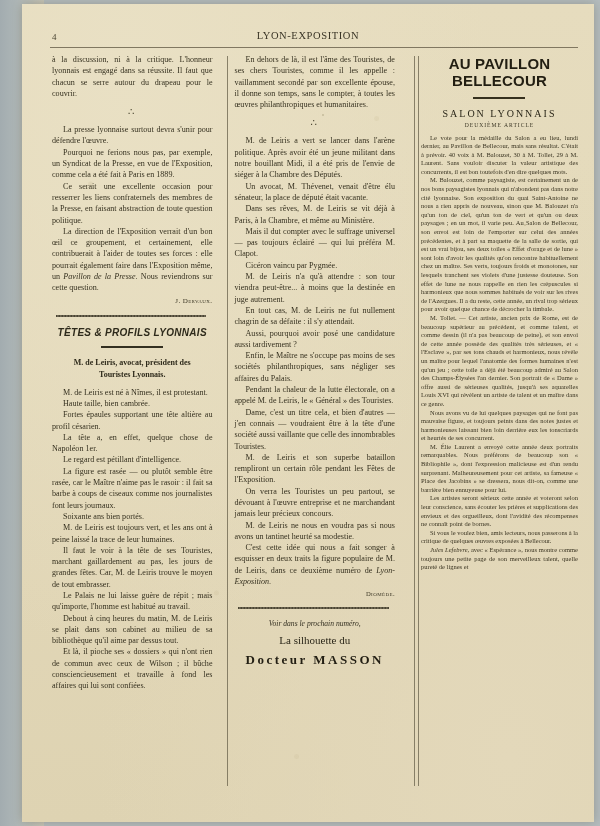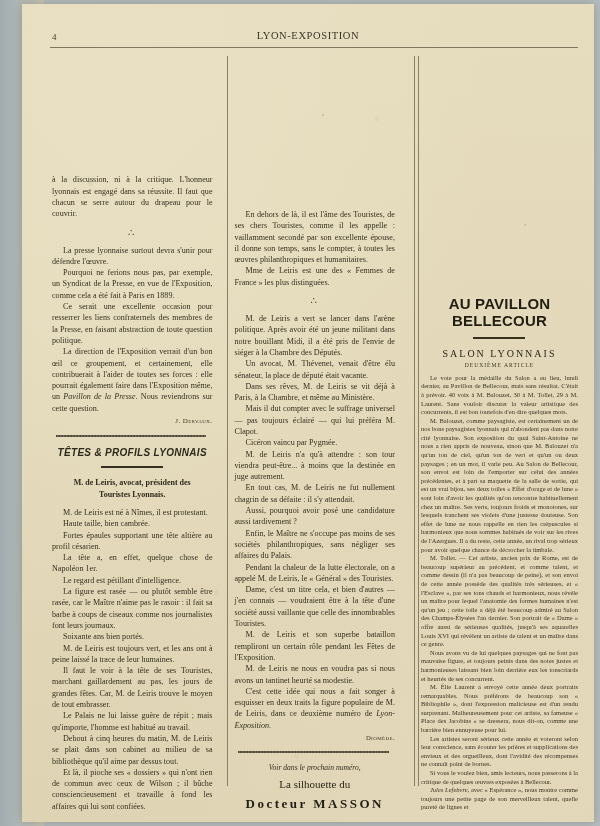--- a/index.html
+++ b/index.html
@@ -46,21 +46,21 @@
     position:absolute;left:0;right:0;top:0;text-align:center;
     font-size:10.5px;letter-spacing:.6px;color:#3a3526;
     font-family:"Liberation Serif",serif;
   }
   .mast-rule{
     position:absolute;left:20px;right:8px;top:17px;height:1px;
     background:#6d6550;opacity:.85;
   }
 
   
-  .cols{position:absolute;left:0;top:24px;right:0;bottom:0;display:flex;align-items:flex-end;}
+  .cols{position:absolute;left:0;top:24px;right:0;bottom:0;display:flex;}
   .col{position:relative;}
   .col1{width:186px;padding:0 10px 0 22px;}
   .col2{width:186px;padding:0 12px 0 12px;}
   .col3{width:182px;padding:0 8px 0 14px;}
 
   .vrule{
     position:absolute;top:2px;bottom:26px;width:1px;background:#6f6851;opacity:.8;
   }
   .vrule.r1{left:197px;}
   .vrule.r2{left:384px;}
@@ -195,36 +195,36 @@
         <p class="bt">Soixante ans bien portés.</p>
         <p class="bt">M. de Leiris est toujours vert, et les ans ont à peine laissé la trace de leur humaines.</p>
         <p class="bt">Il faut le voir à la tête de ses Touristes, marchant gaillardement au pas, les jours de grandes fêtes. Car, M. de Leiris trouve le moyen de tout embrasser.</p>
         <p class="bt">Le Palais ne lui laisse guère de répit ; mais qu'importe, l'homme est habitué au travail.</p>
         <p class="bt">Debout à cinq heures du matin, M. de Leiris se plait dans son cabinet au milieu de sa bibliothèque qu'il aime par dessus tout.</p>
         <p class="bt">Et là, il pioche ses « dossiers » qui n'ont rien de commun avec ceux de Wilson ; il bûche consciencieusement et travaille à fond les affaires qui lui sont confiées.</p>
       </div>
 
       <div class="col col2">
         <p class="bt">En dehors de là, il est l'âme des Touristes, de ses chers Touristes, comme il les appelle : vaillamment secondé par son excellente épouse, il donne son temps, sans le compter, à toutes les œuvres philanthropiques et humanitaires.</p>
-        <p class="bt">Mme de Leiris est une des « Femmes de France » les plus distinguées.</p>
 
         <div class="fleuron">∴</div>
 
         <p class="bt">M. de Leiris a vert se lancer dans l'arène politique. Après avoir été un jeune militant dans notre bouillant Midi, il a été pris de l'envie de siéger à la Chambre des Députés.</p>
         <p class="bt">Un avocat, M. Thévenet, venait d'être élu sénateur, la place de député était vacante.</p>
         <p class="bt">Dans ses rêves, M. de Leiris se vit déjà à Paris, à la Chambre, et même au Ministère.</p>
         <p class="bt">Mais il dut compter avec le suffrage universel — pas toujours éclairé — qui lui préféra M. Clapot.</p>
         <p class="bt">Cicéron vaincu par Pygmée.</p>
         <p class="bt">M. de Leiris n'a qu'à attendre : son tour viendra peut-être... à moins que la destinée en juge autrement.</p>
         <p class="bt">En tout cas, M. de Leiris ne fut nullement chagrin de sa défaite : il s'y attendait.</p>
         <p class="bt">Aussi, pourquoi avoir posé une candidature aussi tardivement ?</p>
         <p class="bt">Enfin, le Maître ne s'occupe pas moins de ses sociétés philanthropiques, sans négliger ses affaires du Palais.</p>
         <p class="bt">Pendant la chaleur de la lutte électorale, on a appelé M. de Leiris, le « Général » des Touristes.</p>
         <p class="bt">Dame, c'est un titre cela, et bien d'autres — j'en connais — voudraient être à la tête d'une société aussi vaillante que celle des innombrables Touristes.</p>
         <p class="bt">M. de Leiris et son superbe bataillon rempliront un certain rôle pendant les Fêtes de l'Exposition.</p>
+        <p class="bt">On verra les Touristes un peu partout, se dévouant à l'œuvre entreprise et ne marchandant jamais leur précieux concours.</p>
         <p class="bt">M. de Leiris ne nous en voudra pas si nous avons un tantinet heurté sa modestie.</p>
         <p class="bt">C'est cette idée qui nous a fait songer à esquisser en deux traits la figure populaire de M. de Leiris, dans ce deuxième numéro de <i>Lyon-Exposition</i>.</p>
 
         <div class="sig">Diomède.</div>
 
         <div class="dotrule"></div>
 
         <div class="teaser-it">Voir dans le prochain numéro,</div>
         <div class="teaser-1">La silhouette du</div>
         <div class="teaser-2">Docteur MASSON</div>

